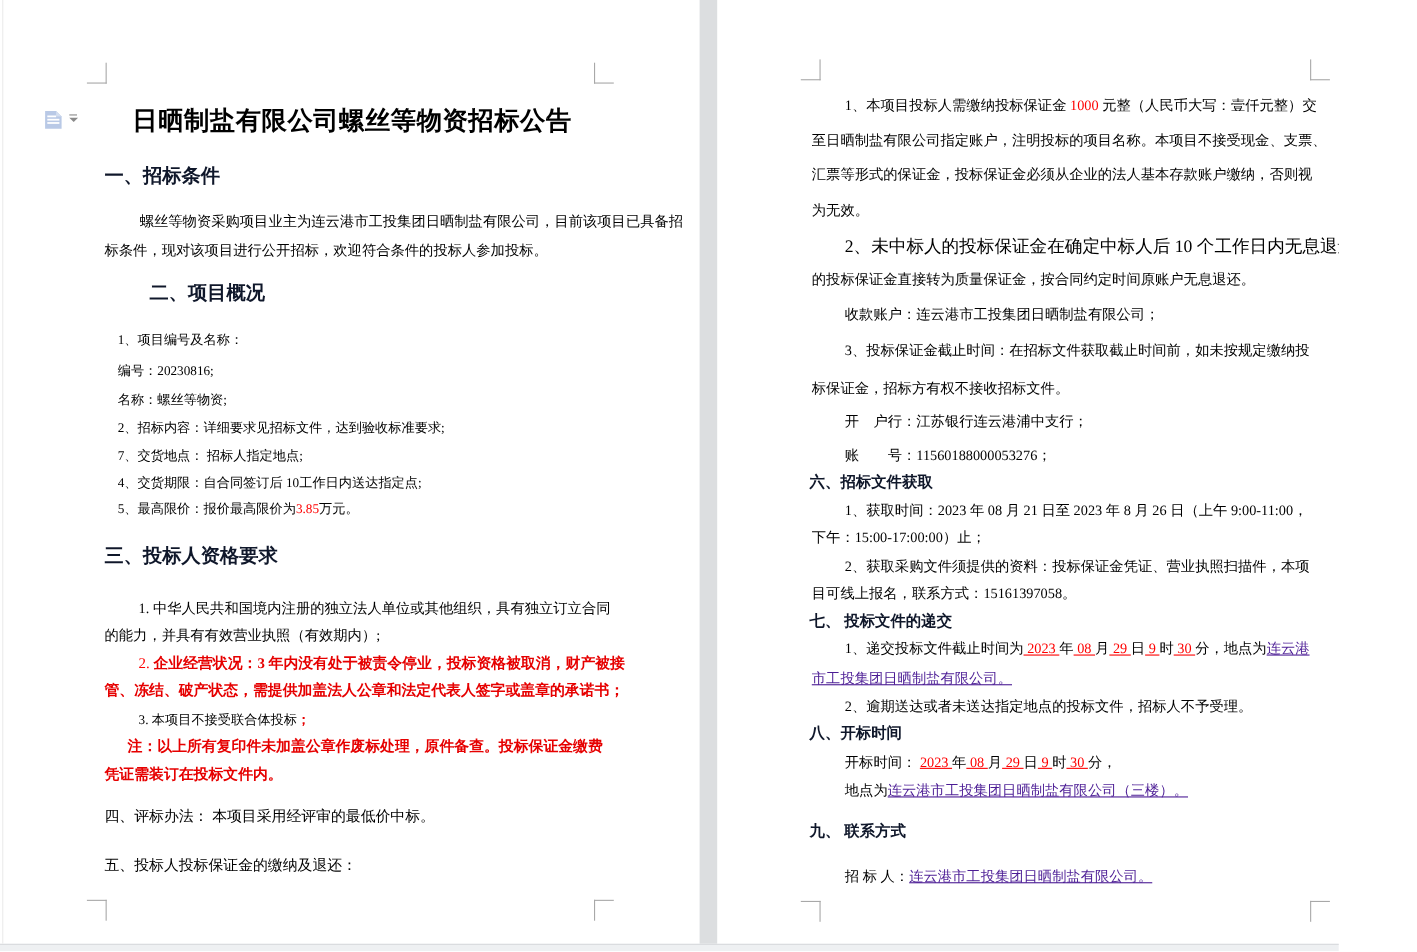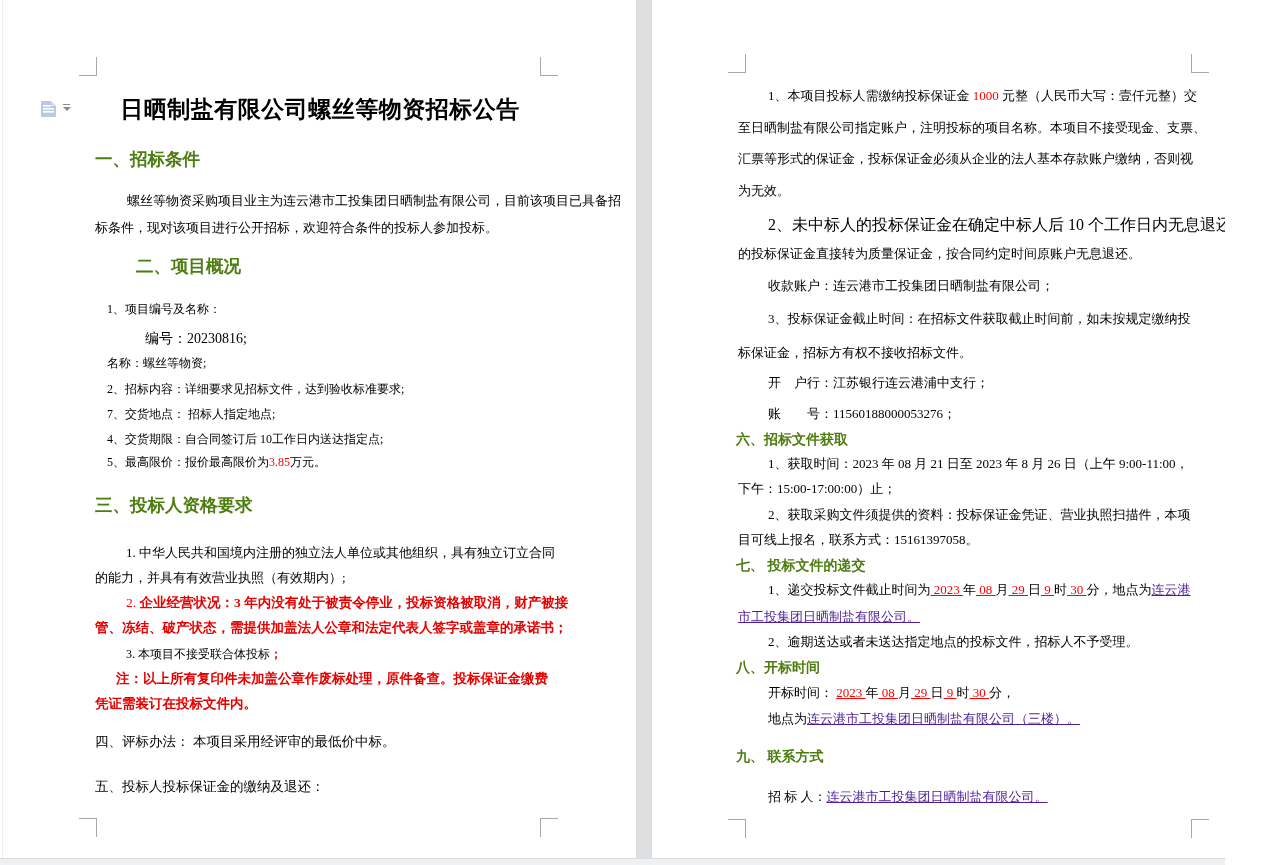--- a/index.html
+++ b/index.html
@@ -1,37 +1,36 @@
 <!DOCTYPE html>
 <html><head>
 <meta charset="utf-8">
 <style>
   html,body{margin:0;padding:0;background:#ffffff;}
   #stage{
     position:relative;width:1217px;height:865px;overflow:hidden;
     background:#ffffff;
     font-family:"Liberation Serif","DejaVu Serif",serif;
     color:#000;
-    padding-left:8px;
   }
   .page{position:absolute;top:0;height:858px;background:#ffffff;}
   #page-left{left:0;width:636px;}
   #page-right{left:652px;width:631px;}
   .page-gap{position:absolute;top:0;left:636px;width:16px;height:858px;background:#dcdee0;}
   .bottom-strip{position:absolute;left:0;top:858px;width:1288px;height:7px;background:#eef0f2;border-top:1px solid #d8dadd;box-sizing:border-box;}
   .right-edge{position:absolute;top:0;left:1283px;width:1px;height:858px;background:#d2d4d6;}
   .left-edge{position:absolute;top:0;left:2px;width:1px;height:858px;background:#ececec;}
   .crop{position:absolute;width:18px;height:19px;box-sizing:border-box;}
   .crop.tl{border-right:1px solid #a8a8a8;border-bottom:1px solid #a8a8a8;}
   .crop.tr{border-left:1px solid #a8a8a8;border-bottom:1px solid #a8a8a8;}
   .crop.bl{border-right:1px solid #a8a8a8;border-top:1px solid #a8a8a8;}
   .crop.br{border-left:1px solid #a8a8a8;border-top:1px solid #a8a8a8;}
   .tline{position:absolute;white-space:nowrap;line-height:1.25;}
   .seg-n{color:#000000;}
-  .seg-b{color:#4d7c0f;font-weight:bold;}
+  .seg-b{color:#0f172a;font-weight:bold;}
   .seg-r{color:#fe0000;}
   .seg-rb{color:#e60000;font-weight:bold;}
   .seg-u{color:#4c1d95;text-decoration:underline;}
   .seg-ru{color:#fe0000;text-decoration:underline;}
   #doc-title{
     position:absolute;top:94px;left:320px;transform:translateX(-50%);
     font-size:23px;font-weight:bold;white-space:nowrap;letter-spacing:0.5px;
   }
   #paste-options{position:absolute;left:38px;top:97px;width:36px;height:24px;cursor:pointer;}
   #paste-options .doc-icon{position:absolute;left:2px;top:2px;}
@@ -81,21 +80,21 @@
   </div>
 
   <div id="doc-title">日晒制盐有限公司螺丝等物资招标公告</div>
 
   <div id="lines-mount">
       <div class="tline" style="top: 149px; left: 95px; font-size: 17.5px;"><span class="seg-b">一、招标条件</span></div>
       <div class="tline" style="top: 193px; left: 127px; font-size: 13px;"><span class="seg-n">螺丝等物资采购项目业主为连云港市工投集团日晒制盐有限公司，目前该项目已具备招</span></div>
       <div class="tline" style="top: 220px; left: 95px; font-size: 13px;"><span class="seg-n">标条件，现对该项目进行公开招标，欢迎符合条件的投标人参加投标。</span></div>
       <div class="tline" style="top: 256px; left: 95px; font-size: 17.5px; margin-left: 41px;"><span class="seg-b">二、项目概况</span></div>
       <div class="tline" style="top: 302px; left: 107px; font-size: 12px;"><span class="seg-n">1、项目编号及名称：</span></div>
-      <div class="tline" style="top: 330px; left: 107px; font-size: 14px; margin-left: 38px;"><span class="seg-n">编号：20230816;</span></div>
+      <div class="tline" style="top: 330px; left: 107px; font-size: 12px;"><span class="seg-n">编号：20230816;</span></div>
       <div class="tline" style="top: 356px; left: 107px; font-size: 12px;"><span class="seg-n">名称：螺丝等物资;</span></div>
       <div class="tline" style="top: 382px; left: 107px; font-size: 12px;"><span class="seg-n">2、招标内容：详细要求见招标文件，达到验收标准要求;</span></div>
       <div class="tline" style="top: 407px; left: 107px; font-size: 12px;"><span class="seg-n">7、交货地点：  招标人指定地点;</span></div>
       <div class="tline" style="top: 432px; left: 107px; font-size: 12px;"><span class="seg-n">4、交货期限：自合同签订后 10工作日内送达指定点;</span></div>
       <div class="tline" style="top: 455px; left: 107px; font-size: 12px;"><span class="seg-n">5、最高限价：报价最高限价为</span><span class="seg-r">3.85</span><span class="seg-n">万元。</span></div>
       <div class="tline" style="top: 495px; left: 95px; font-size: 17.5px;"><span class="seg-b">三、投标人资格要求</span></div>
       <div class="tline" style="top: 545px; left: 126px; font-size: 13px;"><span class="seg-n">1.  中华人民共和国境内注册的独立法人单位或其他组织，具有独立订立合同</span></div>
       <div class="tline" style="top: 570px; left: 95px; font-size: 13px;"><span class="seg-n">的能力，并具有有效营业执照（有效期内）;</span></div>
       <div class="tline" style="top: 595px; left: 126px; font-size: 13.5px;"><span class="seg-r">2. </span><span class="seg-rb">企业经营状况：3 年内没有处于被责令停业，投标资格被取消，财产被接</span></div>
       <div class="tline" style="top: 620px; left: 95px; font-size: 13.5px;"><span class="seg-rb">管、冻结、破产状态，需提供加盖法人公章和法定代表人签字或盖章的承诺书；</span></div>

